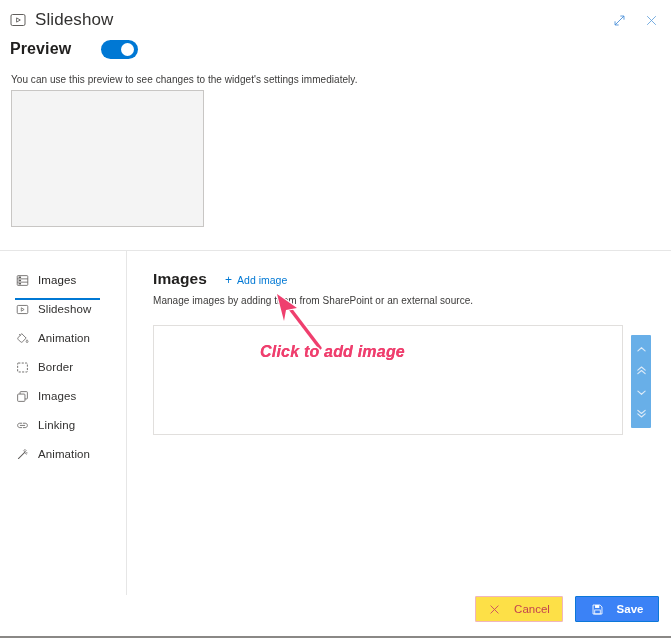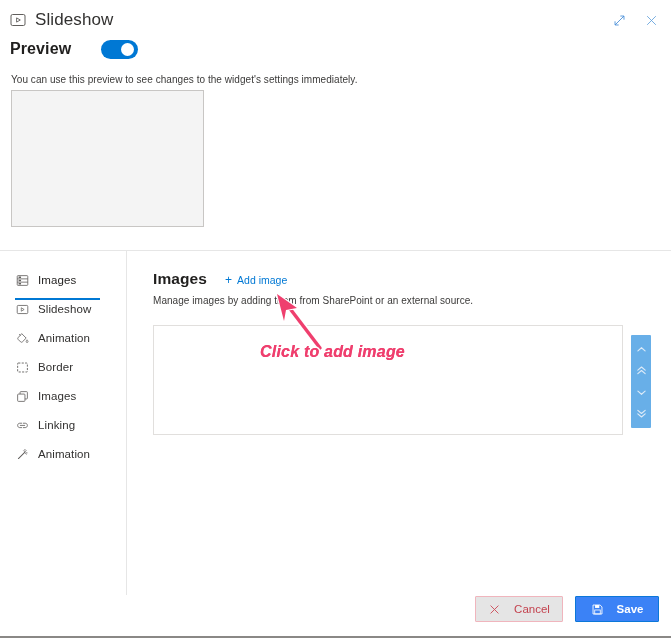--- a/index.html
+++ b/index.html
@@ -171,21 +171,21 @@
   #footer-actions {
     position: absolute; right: 12px; top: 6px;
     display: flex; align-items: center; gap: 12px;
   }
   .btn {
     display: inline-flex; align-items: center; justify-content: center;
     gap: 13px; height: 26px; font-size: 11.5px;
     cursor: pointer; border-radius: 1px; padding: 0 16px;
   }
   #cancel-button {
-    background: #e5e5e5; border: 1px solid #f0b5bd; color: #c4434f;
+    background: #fde047; border: 1px solid #f0b5bd; color: #c4434f;
     width: 88px;
   }
   #save-button {
     background: #3b82f6; border: 1px solid #0c77d8; color: #ffffff;
     width: 84px; font-weight: bold;
   }
   .btn-ico { width: 13px; height: 13px; display: block; flex: none; }
 </style>
 </head>
 <body>

